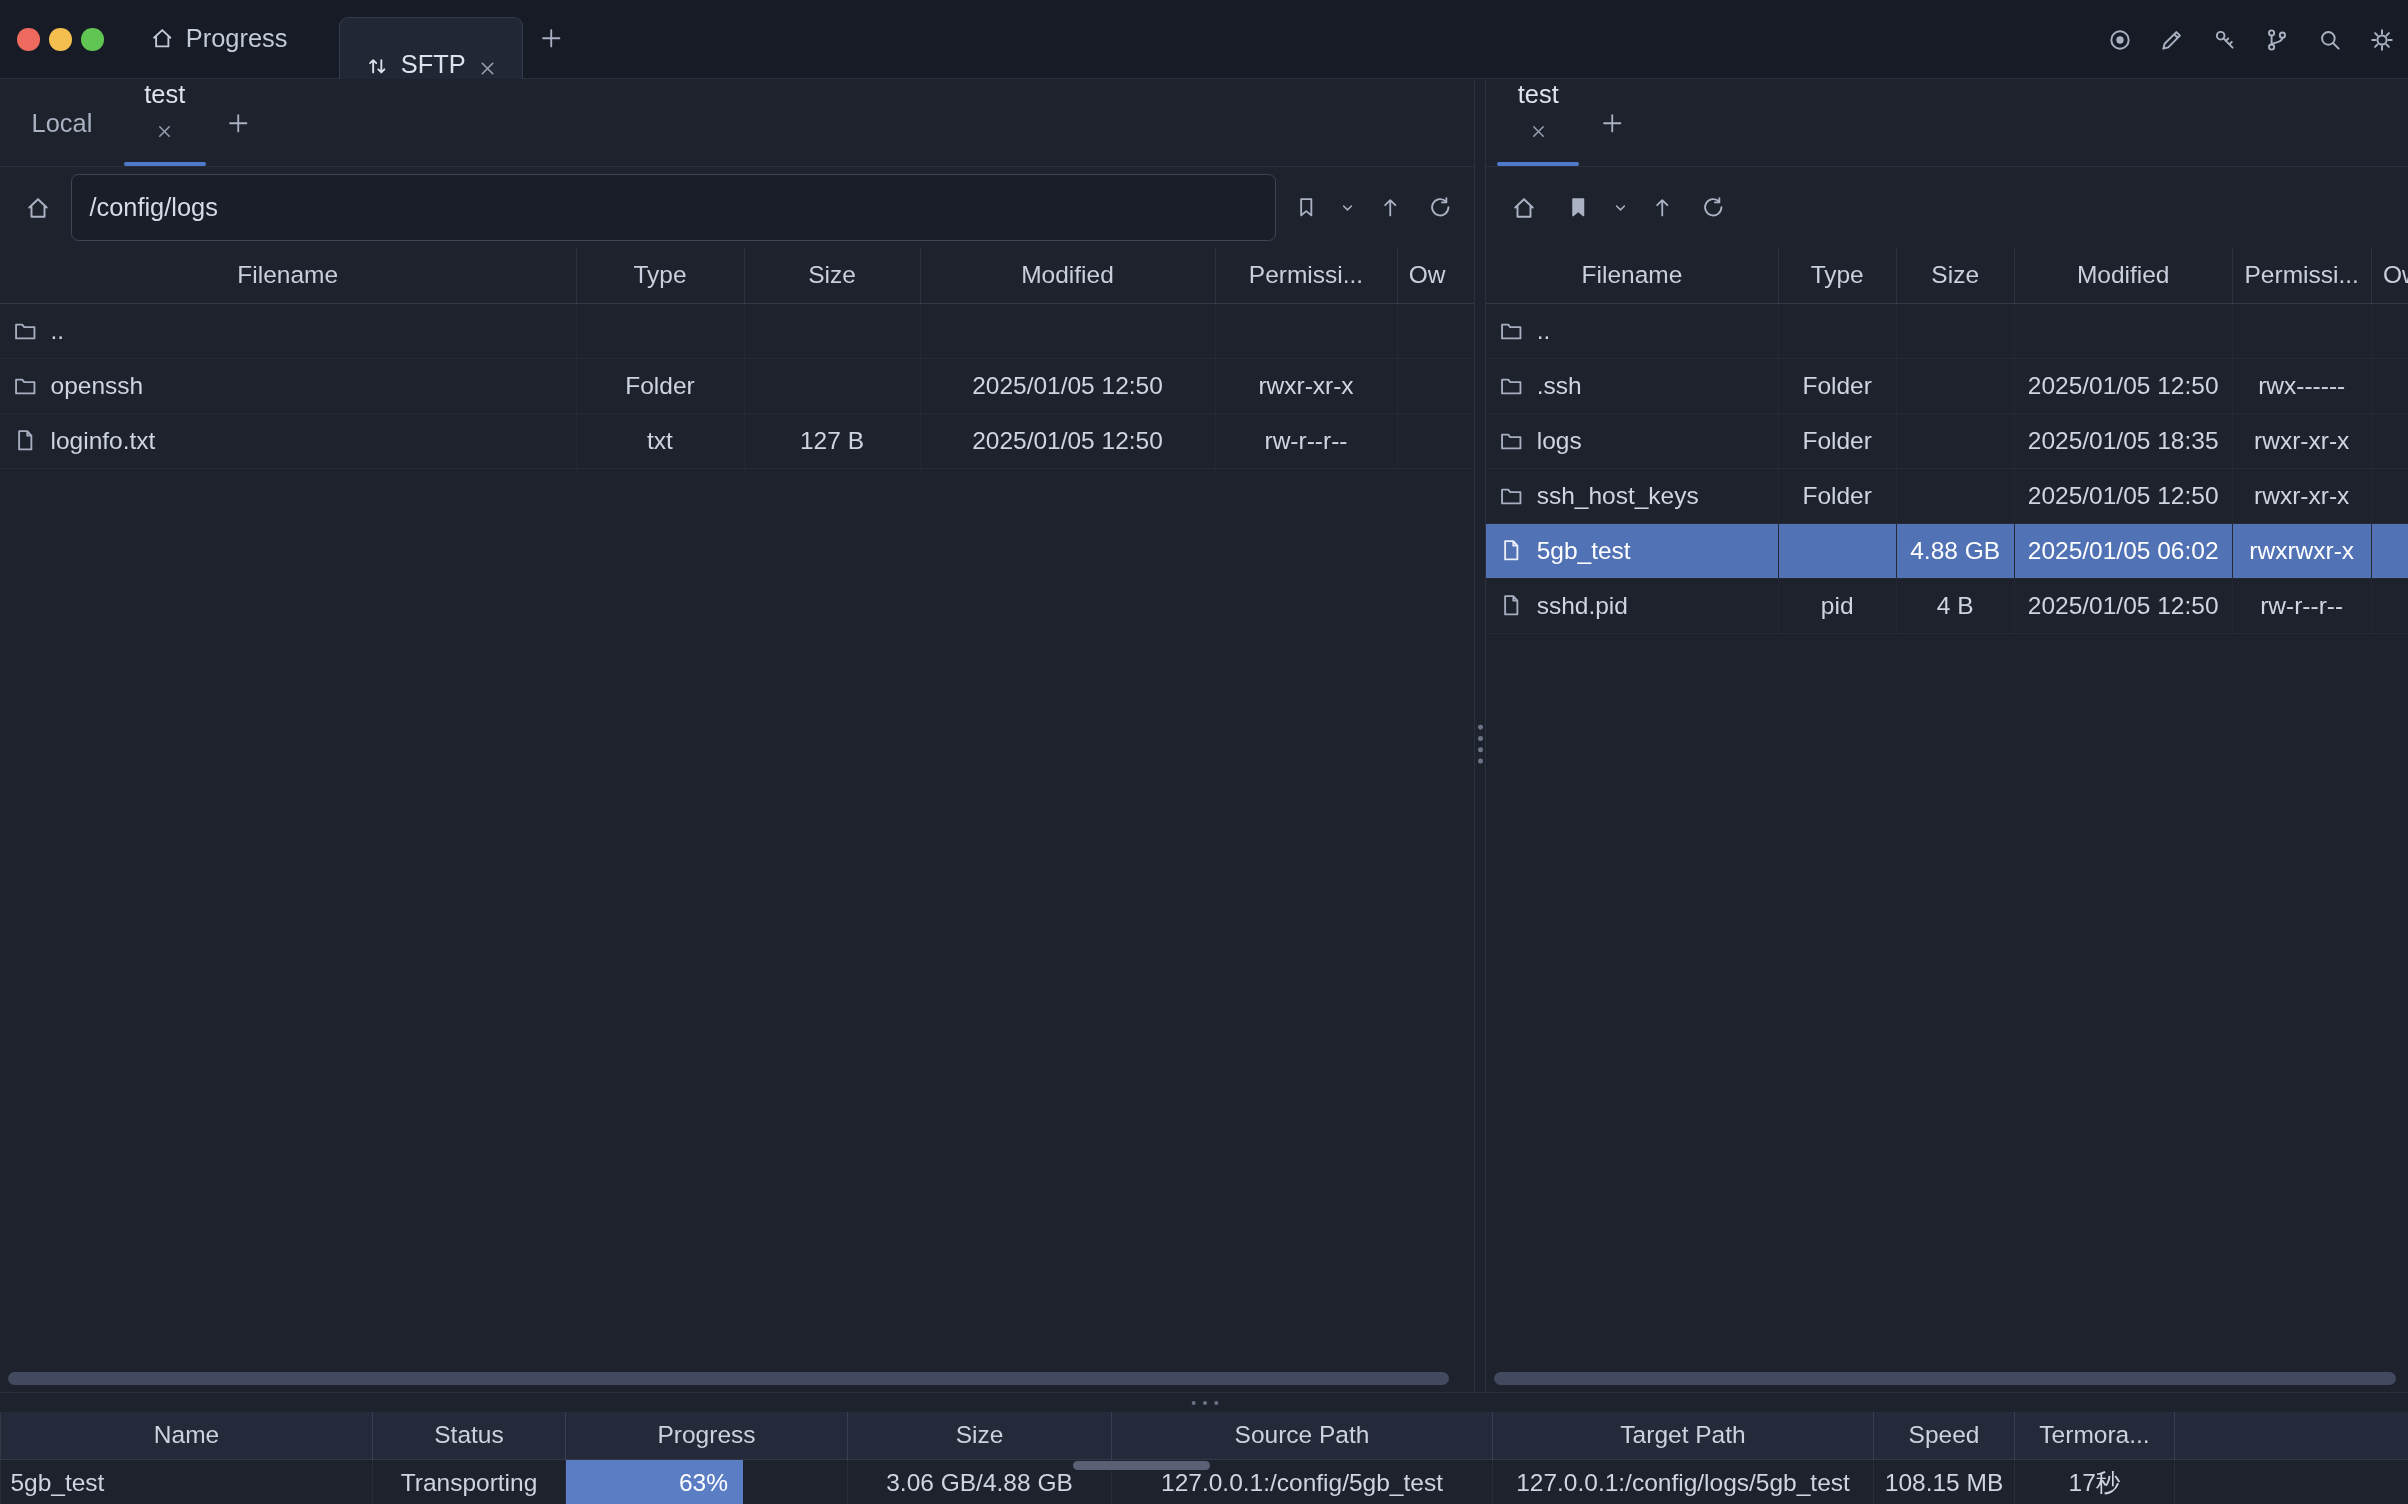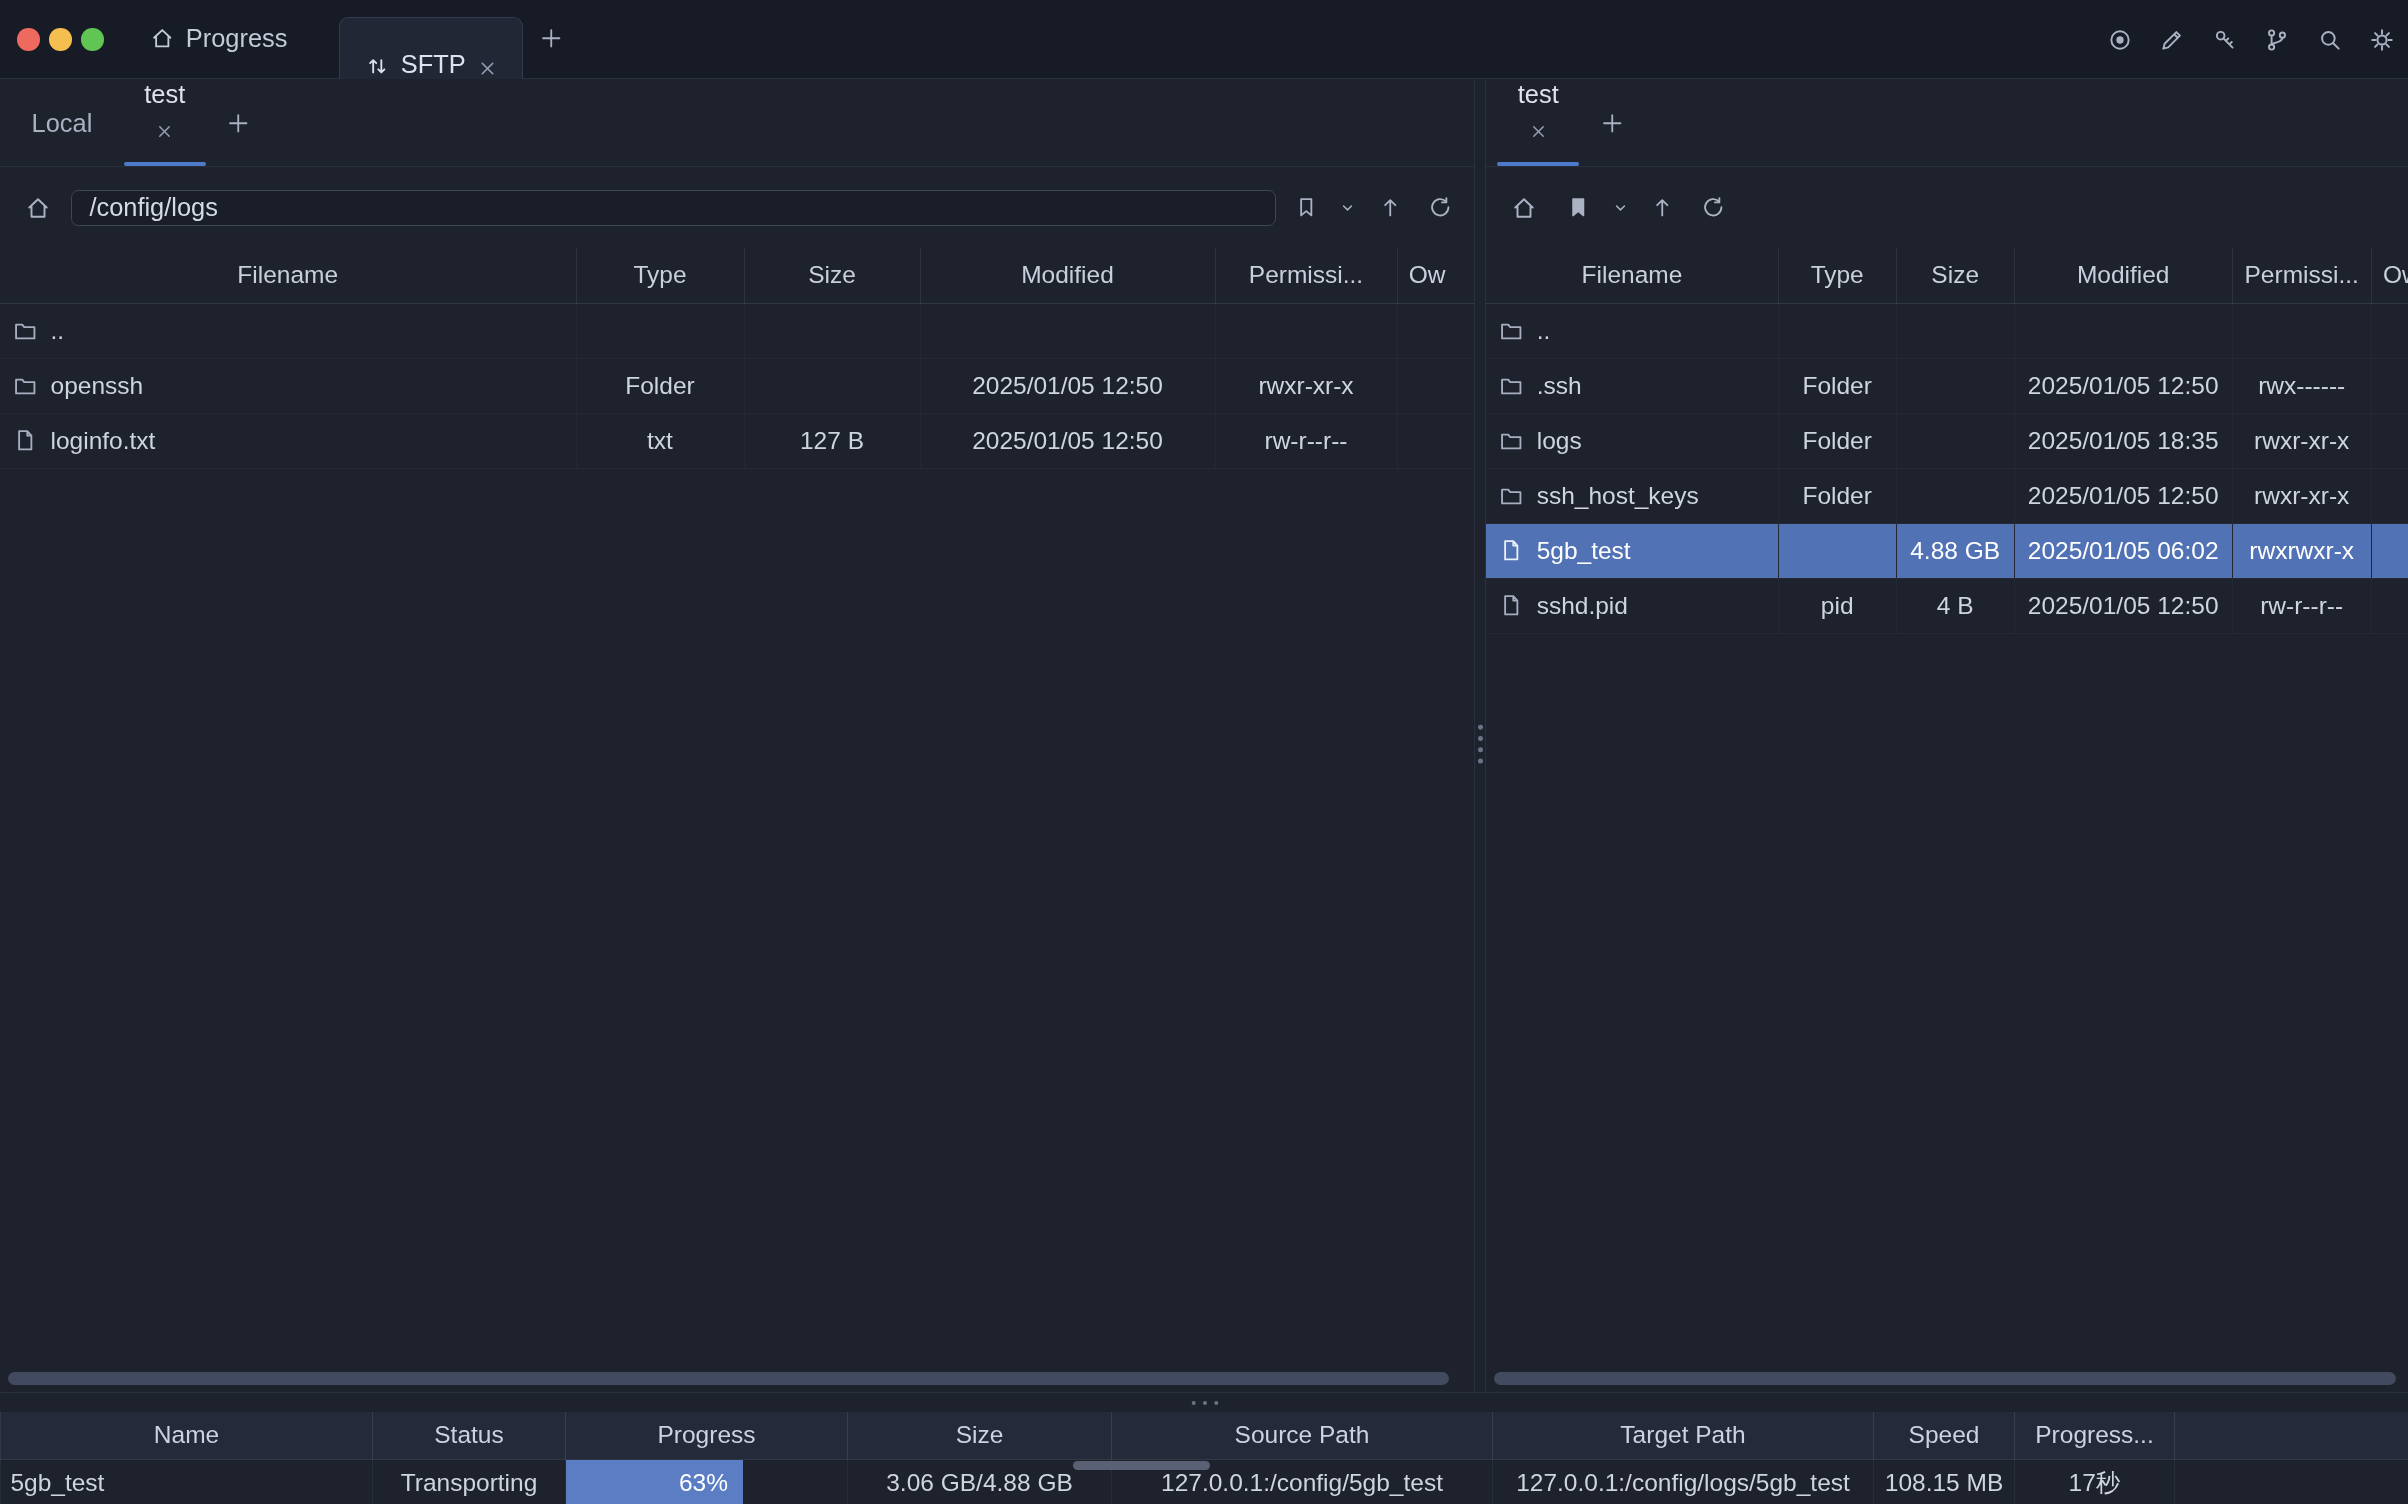--- a/index.html
+++ b/index.html
@@ -37,21 +37,21 @@
   .pane-tabs { height:87px; border-bottom:0.9px solid #2a3040; display:flex; align-items:stretch; padding-left:5.6px; }
   .ptab { display:flex; align-items:center; gap:13px; padding:0 26px; font-size:25.4px; color:#a9b1c2; position:relative; }
   .ptab.active { color:#dde2ec;flex-direction:column; }
   .ptab.active::after { content:""; position:absolute; left:5.6px; right:5.6px; bottom:0; height:3.8px; background:#4f7ac9; border-radius:1.9px; }
   .ptab .x { color:#99a1b4; display:flex; }
   .ptab-plus { width:55px; display:flex; align-items:center; justify-content:center; color:#aab1c2; }
 
   
   .pathbar { height:81px; display:flex; align-items:center; gap:9.4px; padding:0 13px; }
   .home-btn { width:49px; height:49px; display:flex; align-items:center; justify-content:center; color:#aab2c4; flex:none; }
-  .path-input { flex:1; min-width:0; height:36px; background:#1a1e28; border:0.9px solid #3e4557; border-radius:7.5px;
+  .path-input { flex:1; min-width:0; height:67px; background:#1a1e28; border:0.9px solid #3e4557; border-radius:7.5px;
                 padding:0 17px; font-size:25.4px; color:#d5dbe6; font-family:"Liberation Sans",sans-serif; outline:none; }
   .icon-btn { width:41px; height:41px; display:flex; align-items:center; justify-content:center; color:#aab2c4; flex:none; }
   .icon-btn.narrow { width:24.5px; }
 
   
   .file-area { position:relative; flex:1; overflow:hidden; }
   table.ftable { border-collapse:collapse; table-layout:fixed; }
   .ftable th { height:55px; font-weight:normal; font-size:24.5px; color:#c9cfdc; text-align:center;
                border-right:0.9px solid rgba(128,138,162,0.16); border-bottom:0.9px solid rgba(128,138,162,0.20); }
   .ftable th.owner { text-align:left; padding-left:11.3px; }
@@ -519,21 +519,21 @@
     </colgroup>
     <thead>
       <tr>
         <th>Name</th>
         <th>Status</th>
         <th>Progress</th>
         <th>Size</th>
         <th>Source Path</th>
         <th>Target Path</th>
         <th>Speed</th>
-        <th>Progress...</th>
+        <th>Termora...</th>
         <th></th>
       </tr>
     </thead>
     <tbody>
       <tr>
         <td class="tname">5gb_test</td>
         <td>Transporting</td>
         <td class="progress-cell">
           <div class="progress-fill" style="width: 63%;">
             <span>63%</span>

